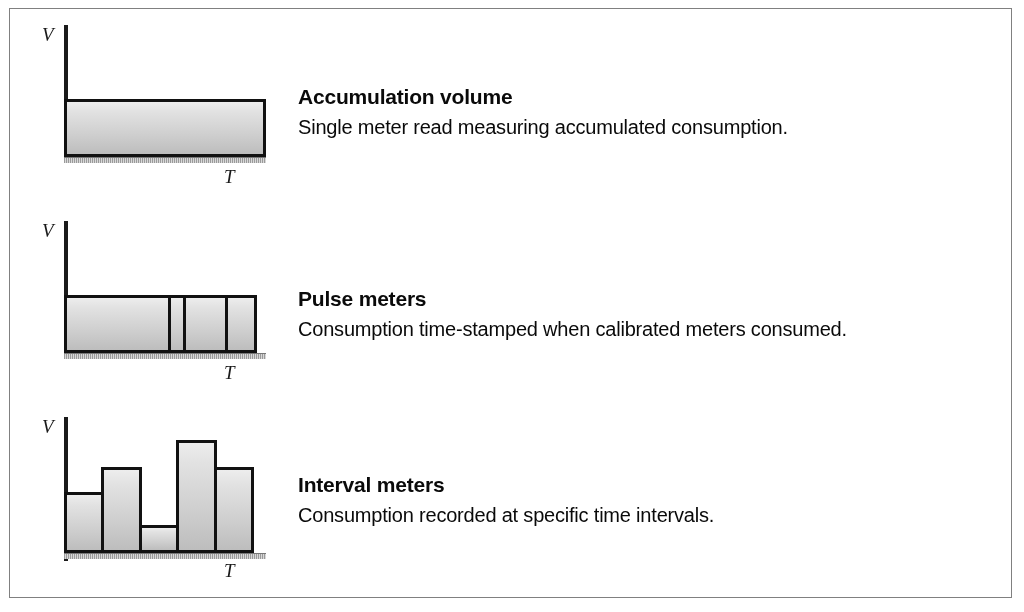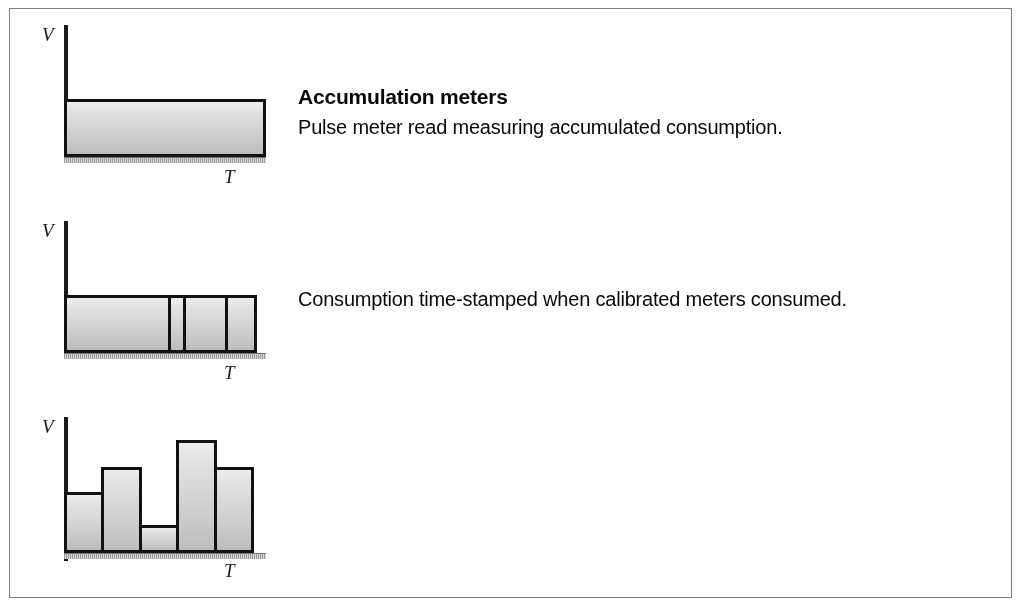--- a/index.html
+++ b/index.html
@@ -156,22 +156,22 @@
 
       <div class="plot">
         <div class="bar" style="width:100%; height:48%;"></div>
       </div>
 
       <div class="ground"></div>
       <div class="label-t">T</div>
     </div>
 
     <div class="text-block">
-      <p class="heading">Accumulation meters</p>
-      <p class="description">Pulse meter read measuring accumulated consumption.</p>
+      <p class="heading">Accumulation volume</p>
+      <p class="description">Single meter read measuring accumulated consumption.</p>
     </div>
   </div>
 
   <div class="row row-2">
 
     <div class="chart">
       <div class="label-v">V</div>
       <div class="axis-y"></div>
 
       <div class="plot">
@@ -179,20 +179,21 @@
         <div class="bar" style="width:9%;  height:48%;"></div>
         <div class="bar" style="width:22%; height:48%;"></div>
         <div class="bar" style="width:16%; height:48%;"></div>
       </div>
 
       <div class="ground"></div>
       <div class="label-t">T</div>
     </div>
 
     <div class="text-block">
+      <p class="heading">Pulse meters</p>
       <p class="description">Consumption time-stamped when calibrated meters consumed.</p>
     </div>
   </div>
 
   <div class="row row-3">
 
     <div class="chart">
       <div class="label-v">V</div>
       <div class="axis-y"></div>
 
@@ -201,15 +202,19 @@
         <div class="bar" style="width:20%; height:67%;"></div>
         <div class="bar" style="width:20%; height:22%;"></div>
         <div class="bar" style="width:20%; height:88%;"></div>
         <div class="bar" style="width:20%; height:67%;"></div>
       </div>
 
       <div class="ground"></div>
       <div class="label-t">T</div>
     </div>
 
+    <div class="text-block">
+      <p class="heading">Interval meters</p>
+      <p class="description">Consumption recorded at specific time intervals.</p>
+    </div>
   </div>
 
 </div>
 
 </body></html>

